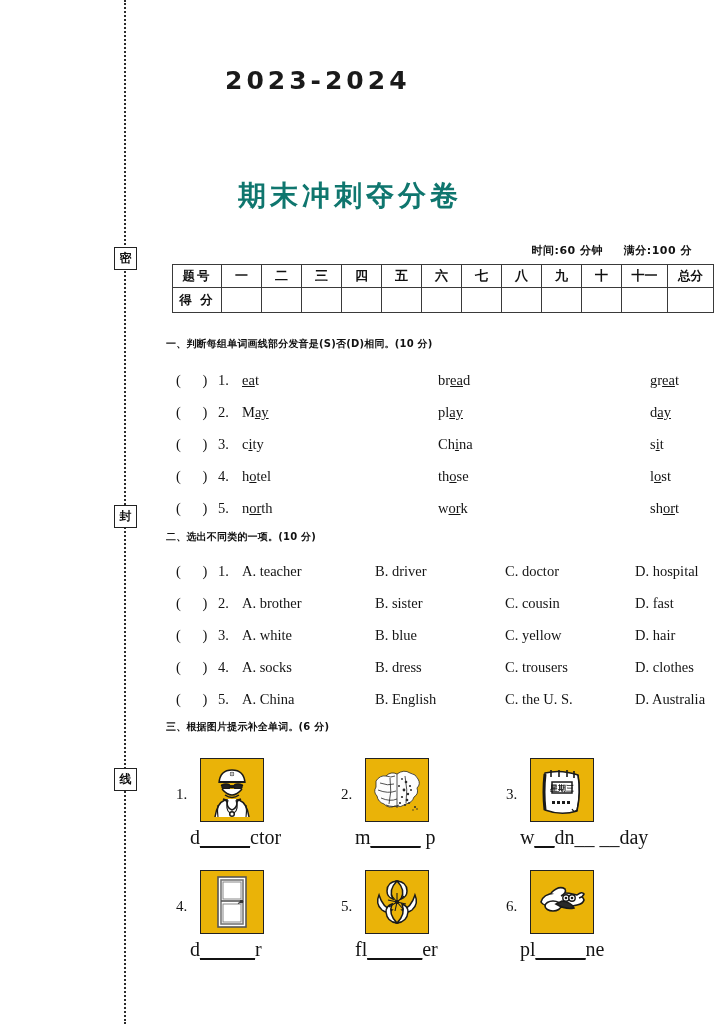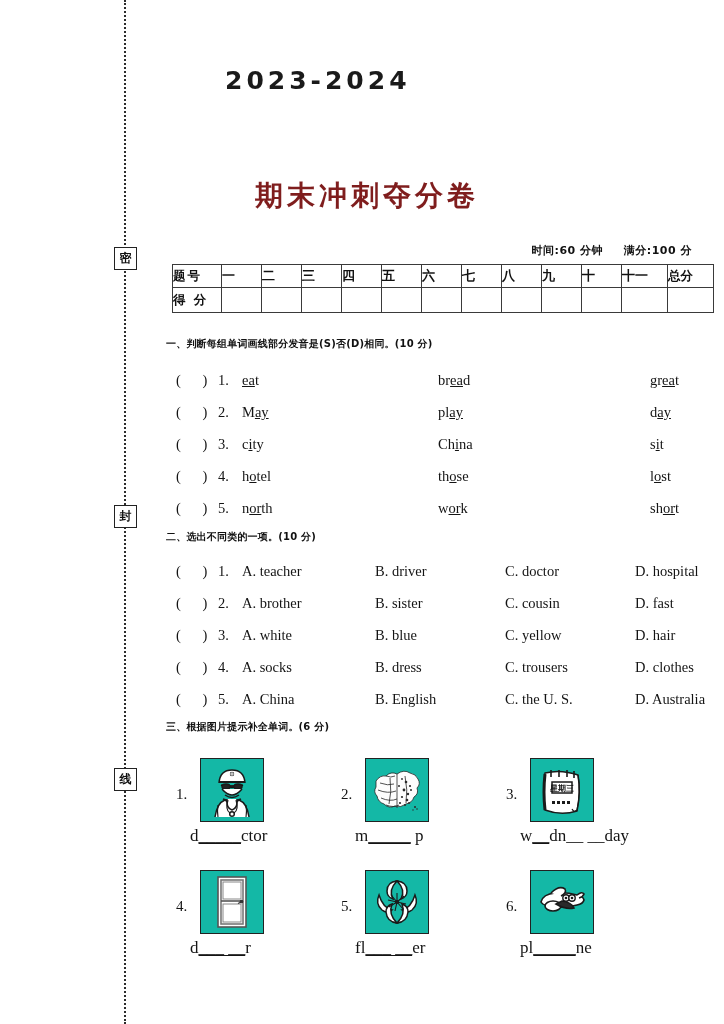--- a/index.html
+++ b/index.html
@@ -51,29 +51,29 @@
     top: 66px;
     font-family: "DejaVu Sans", sans-serif;
     font-size: 25px;
     font-weight: 700;
     letter-spacing: 4px;
     color: #1a1a1a;
     margin-left: 42px;
   }
   #paper-title {
     position: absolute;
-    left: 17px;
+    left: 0;
     top: 177px;
     width: 700px;
     text-align: center;
     font-family: "DejaVu Sans", sans-serif;
     font-size: 28px;
     font-weight: 700;
     letter-spacing: 4px;
-    color: #7f1d1d;
+    color: #0f766e;
   }
   #exam-meta {
     position: absolute;
     right: 32px;
     top: 243px;
     font-family: "DejaVu Sans", sans-serif;
     font-size: 11px;
     font-weight: 700;
     letter-spacing: .5px;
     color: #111;
@@ -85,21 +85,21 @@
     position: absolute;
     left: 172px;
     top: 264px;
     border-collapse: collapse;
     table-layout: fixed;
     width: 518px;
   }
   #score-table td {
     border: 1px solid #3a3a3a;
     height: 22px;
-    text-align: left;
+    text-align: center;
     vertical-align: middle;
     font-family: "DejaVu Sans", sans-serif;
     font-size: 13px;
     font-weight: 700;
     color: #111;
     padding: 0;
   }
   #score-table tr.row-score td { height: 24px; }
   #score-table td.rowhead { width: 48px; letter-spacing: 2px; font-size: 12.5px; }
   #score-table td.num     { width: 39px; }
@@ -165,30 +165,30 @@
     font-size: 15px;
     color: #141414;
   }
   .pic-frame {
     position: absolute;
     left: 24px;
     top: 0;
     width: 62px;
     height: 62px;
     border: 1.6px solid #222;
-    background: #14b8a6;
+    background: #eab308;
     overflow: hidden;
   }
   .pic-frame svg { display: block; }
   .pic-caption {
     position: absolute;
     left: 14px;
     top: 68px;
     width: 140px;
-    font-size: 17px;
+    font-size: 20px;
     color: #141414;
     white-space: pre;
     letter-spacing: 0;
   }
   .blank-u { text-decoration: underline; text-underline-offset: 2px; }
 </style>
 </head>
 <body>
 
 <div id="seal-line"></div>

